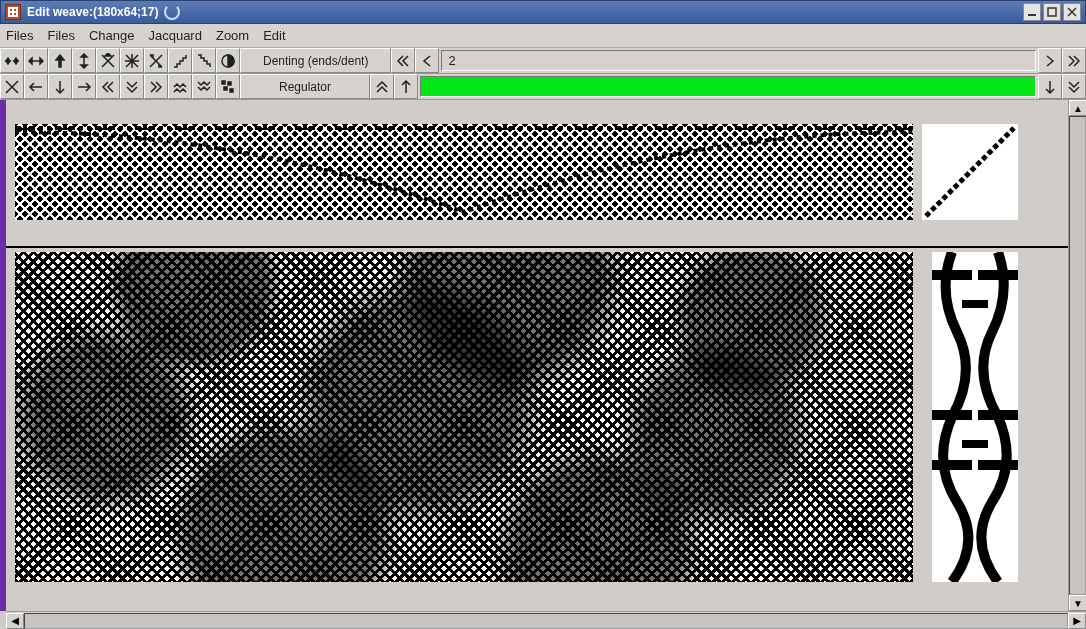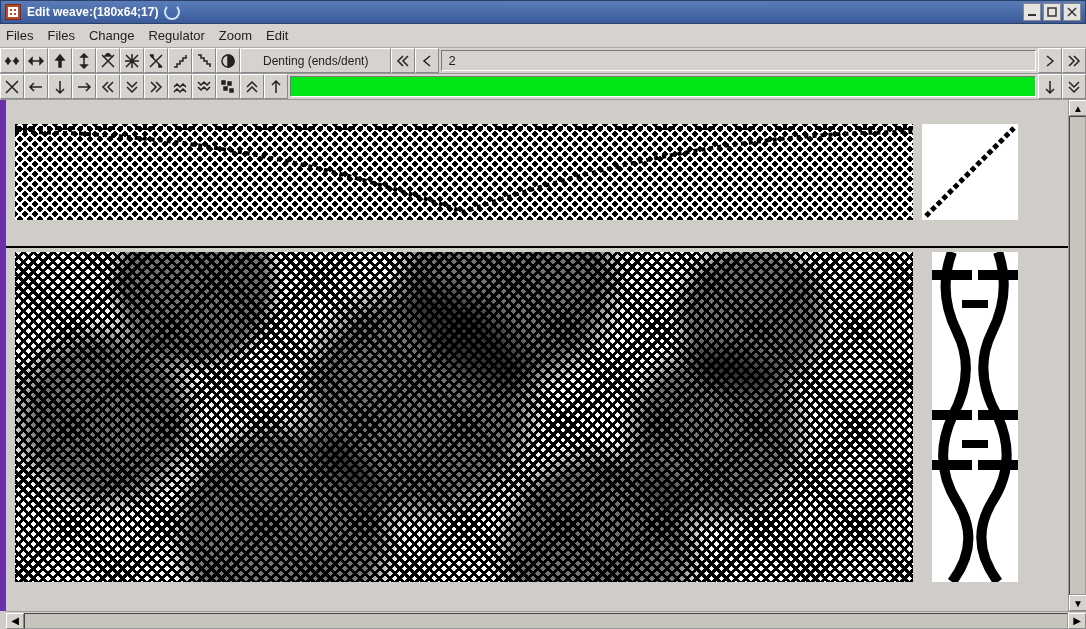--- a/index.html
+++ b/index.html
@@ -235,21 +235,21 @@
     <svg width="10" height="10">
         <path d="M1 1L9 9M9 1L1 9" stroke="#333" stroke-width="1.5"></path>
       </svg>
   </div>
 </div>
 
 <div class="menubar">
   <span class="menu-item">Files</span>
   <span class="menu-item">Files</span>
   <span class="menu-item">Change</span>
-  <span class="menu-item">Regulator</span>
+  <span class="menu-item">Jacquard</span>
   <span class="menu-item">Zoom</span>
   <span class="menu-item">Edit</span>
 </div>
 
 <div class="toolbar-row">
   <div class="tb-btn">
       <svg>
         <path d="M2 8h4l-2-3zM14 8h-4l2-3zM2 8h4l-2 3zM14 8h-4l2 3z" fill="#222"></path>
       </svg>
     </div>
@@ -376,20 +376,21 @@
       </svg>
     </div>
   <div class="tb-btn">
       <svg>
         <rect x="2" y="2" width="3" height="3" fill="#222"></rect>
         <rect x="8" y="3" width="3" height="3" fill="#222"></rect>
         <rect x="4" y="8" width="3" height="3" fill="#222"></rect>
         <rect x="10" y="10" width="3" height="3" fill="#222"></rect>
       </svg>
     </div>
+  <div class="tb-label">Regulator</div>
   <div class="tb-btn">
       <svg>
         <path d="M3 13l5-5 5 5M3 8l5-5 5 5"></path>
       </svg>
     </div>
   <div class="tb-btn">
       <svg>
         <path d="M8 14V3M4 6l4-4 4 4"></path>
       </svg>
     </div>

